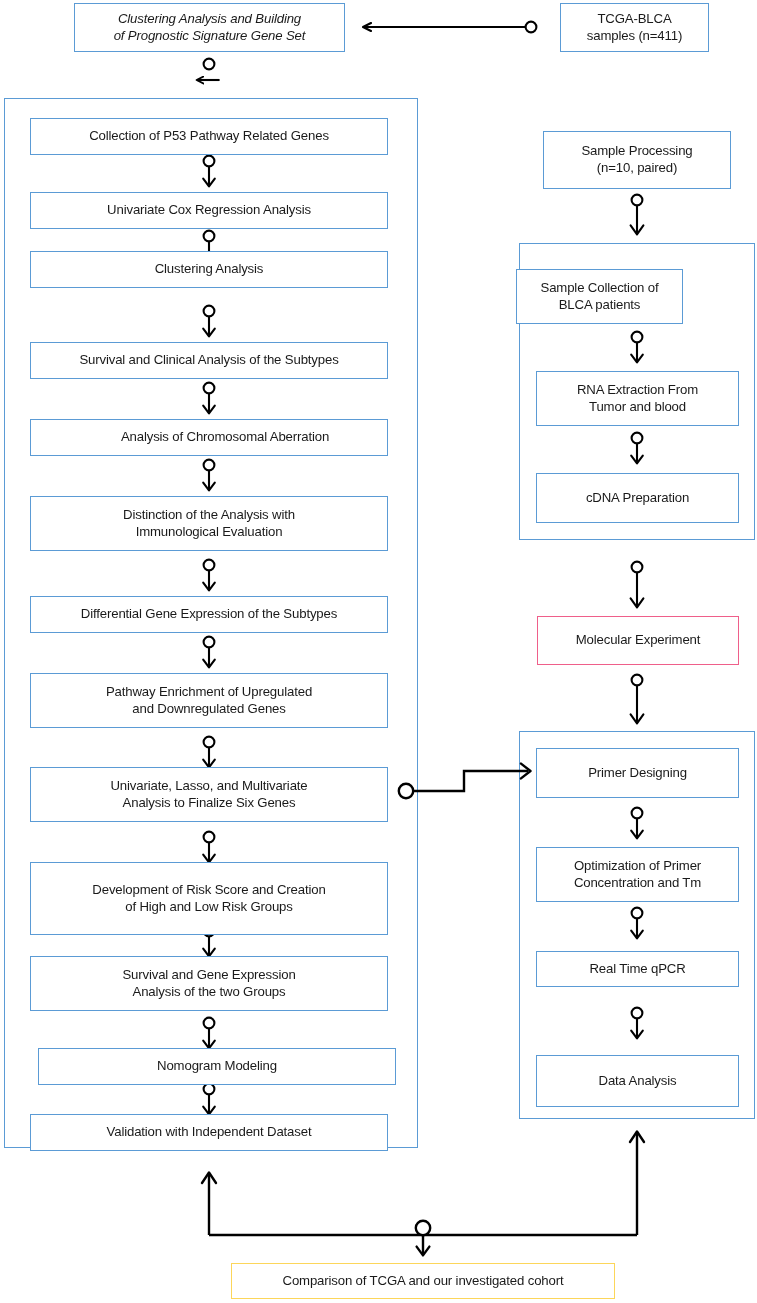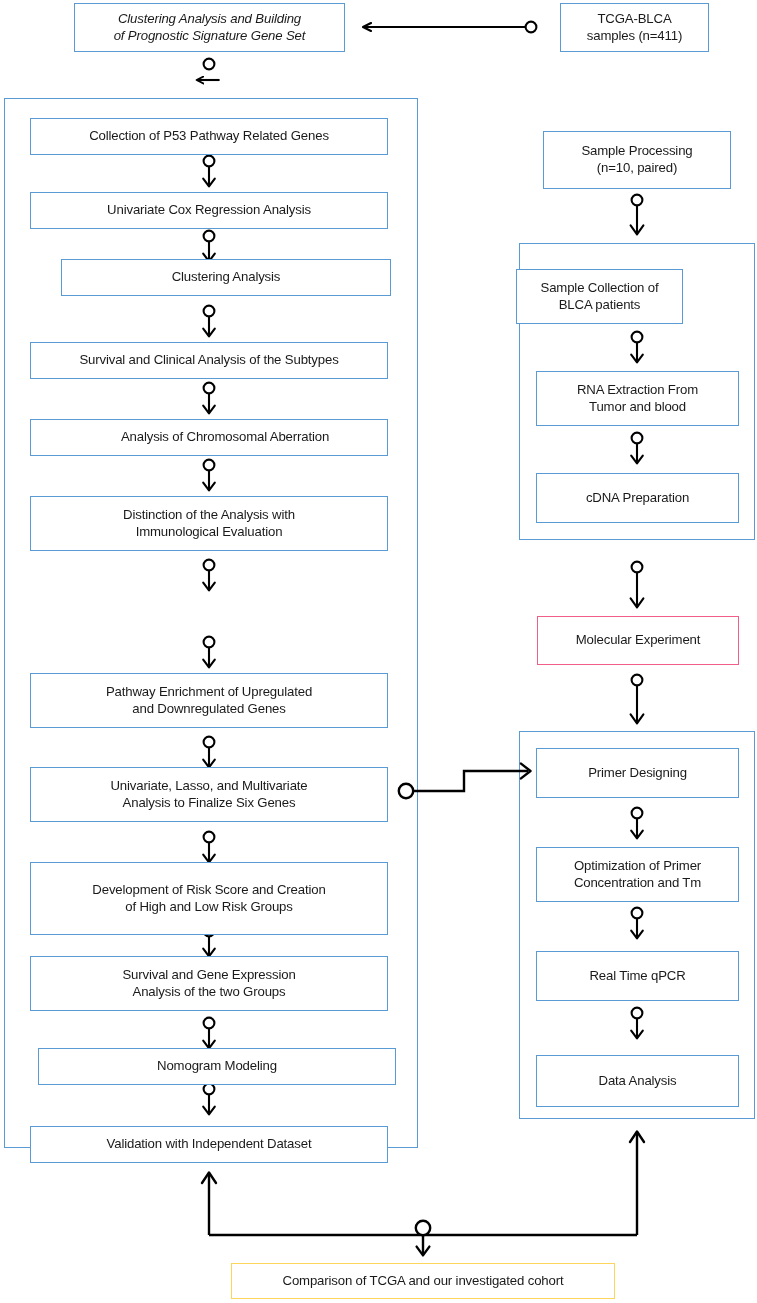--- a/index.html
+++ b/index.html
@@ -188,41 +188,42 @@
 
   <div class="node" style="left:543px;top:131px;width:188px;height:58px;">Sample Processing
 (n=10, paired)</div>
 
   <div class="node pink" style="left:537px;top:616px;width:202px;height:49px;">Molecular Experiment</div>
 
   <div class="node yellow" style="left:231px;top:1263px;width:384px;height:36px;">Comparison of TCGA and our investigated cohort</div>
 
   <div class="node" style="left:30px;top:118px;width:358px;height:37px;">Collection of P53 Pathway Related Genes</div>
   <div class="node" style="left:30px;top:192px;width:358px;height:37px;">Univariate Cox Regression Analysis</div>
-  <div class="node" style="left:30px;top:259px;width:330px;height:37px;margin-left:31px;">Clustering Analysis</div>
+  <div class="node" style="left:30px;top:251px;width:358px;height:37px;">Clustering Analysis</div>
   <div class="node" style="left:30px;top:342px;width:358px;height:37px;">Survival and Clinical Analysis of the Subtypes</div>
   <div class="node" style="left:30px;top:419px;width:358px;height:37px;padding-left:36px;">Analysis of Chromosomal Aberration</div>
   <div class="node" style="left:30px;top:496px;width:358px;height:55px;">Distinction of the Analysis with
 Immunological Evaluation</div>
+  <div class="node" style="left:30px;top:596px;width:358px;height:37px;">Differential Gene Expression of the Subtypes</div>
   <div class="node" style="left:30px;top:673px;width:358px;height:55px;">Pathway Enrichment of Upregulated
 and Downregulated Genes</div>
   <div class="node" style="left:30px;top:767px;width:358px;height:55px;">Univariate, Lasso, and Multivariate
 Analysis to Finalize Six Genes</div>
   <div class="node" style="left:30px;top:862px;width:358px;height:73px;">Development of Risk Score and Creation
 of High and Low Risk Groups</div>
   <div class="node" style="left:30px;top:956px;width:358px;height:55px;">Survival and Gene Expression
 Analysis of the two Groups</div>
   <div class="node" style="left:30px;top:1048px;width:358px;height:37px;margin-left:8px;">Nomogram Modeling</div>
-  <div class="node" style="left:30px;top:1114px;width:358px;height:37px;margin-top:12px;">Validation with Independent Dataset</div>
+  <div class="node" style="left:30px;top:1114px;width:358px;height:37px;">Validation with Independent Dataset</div>
 
   <div class="node" style="left:516px;top:269px;width:167px;height:55px;">Sample Collection of
 BLCA patients</div>
   <div class="node" style="left:536px;top:473px;width:203px;height:50px;">cDNA Preparation</div>
   <div class="node" style="left:536px;top:371px;width:203px;height:55px;">RNA Extraction From
 Tumor and blood</div>
 
   <div class="node" style="left:536px;top:748px;width:203px;height:50px;">Primer Designing</div>
   <div class="node" style="left:536px;top:847px;width:203px;height:55px;">Optimization of Primer
 Concentration and Tm</div>
-  <div class="node" style="left:536px;top:951px;width:203px;height:50px;">Real Time qPCR</div>
+  <div class="node" style="left:536px;top:951px;width:203px;height:36px;">Real Time qPCR</div>
   <div class="node" style="left:536px;top:1055px;width:203px;height:52px;">Data Analysis</div>
 
 </div>
 
 </body></html>

